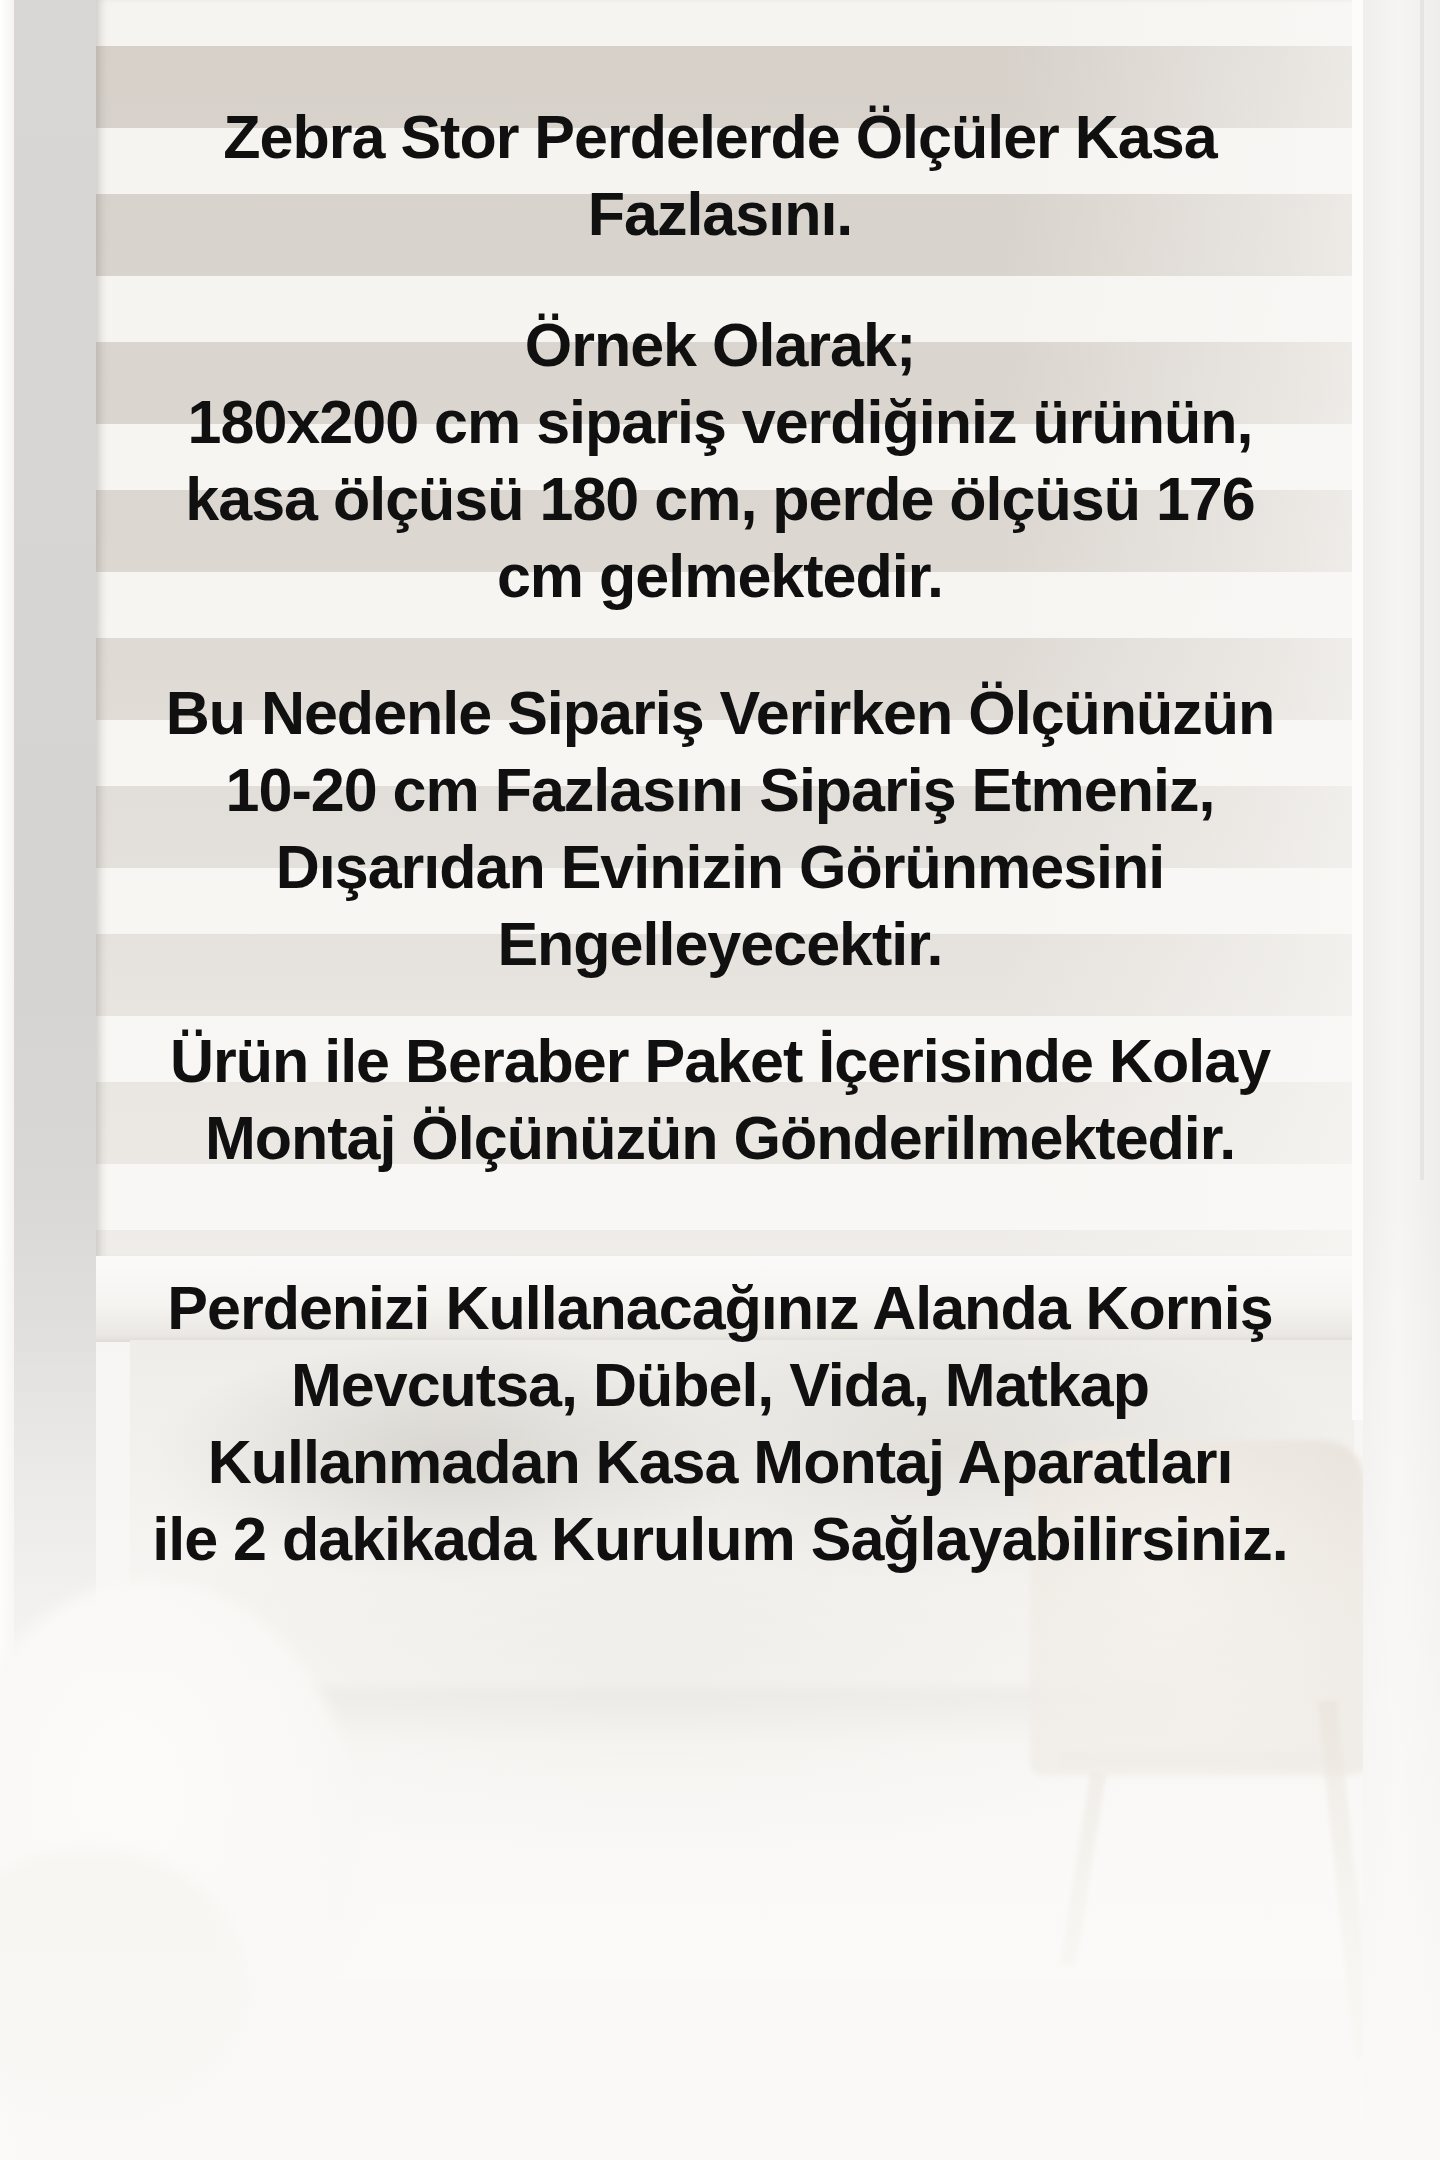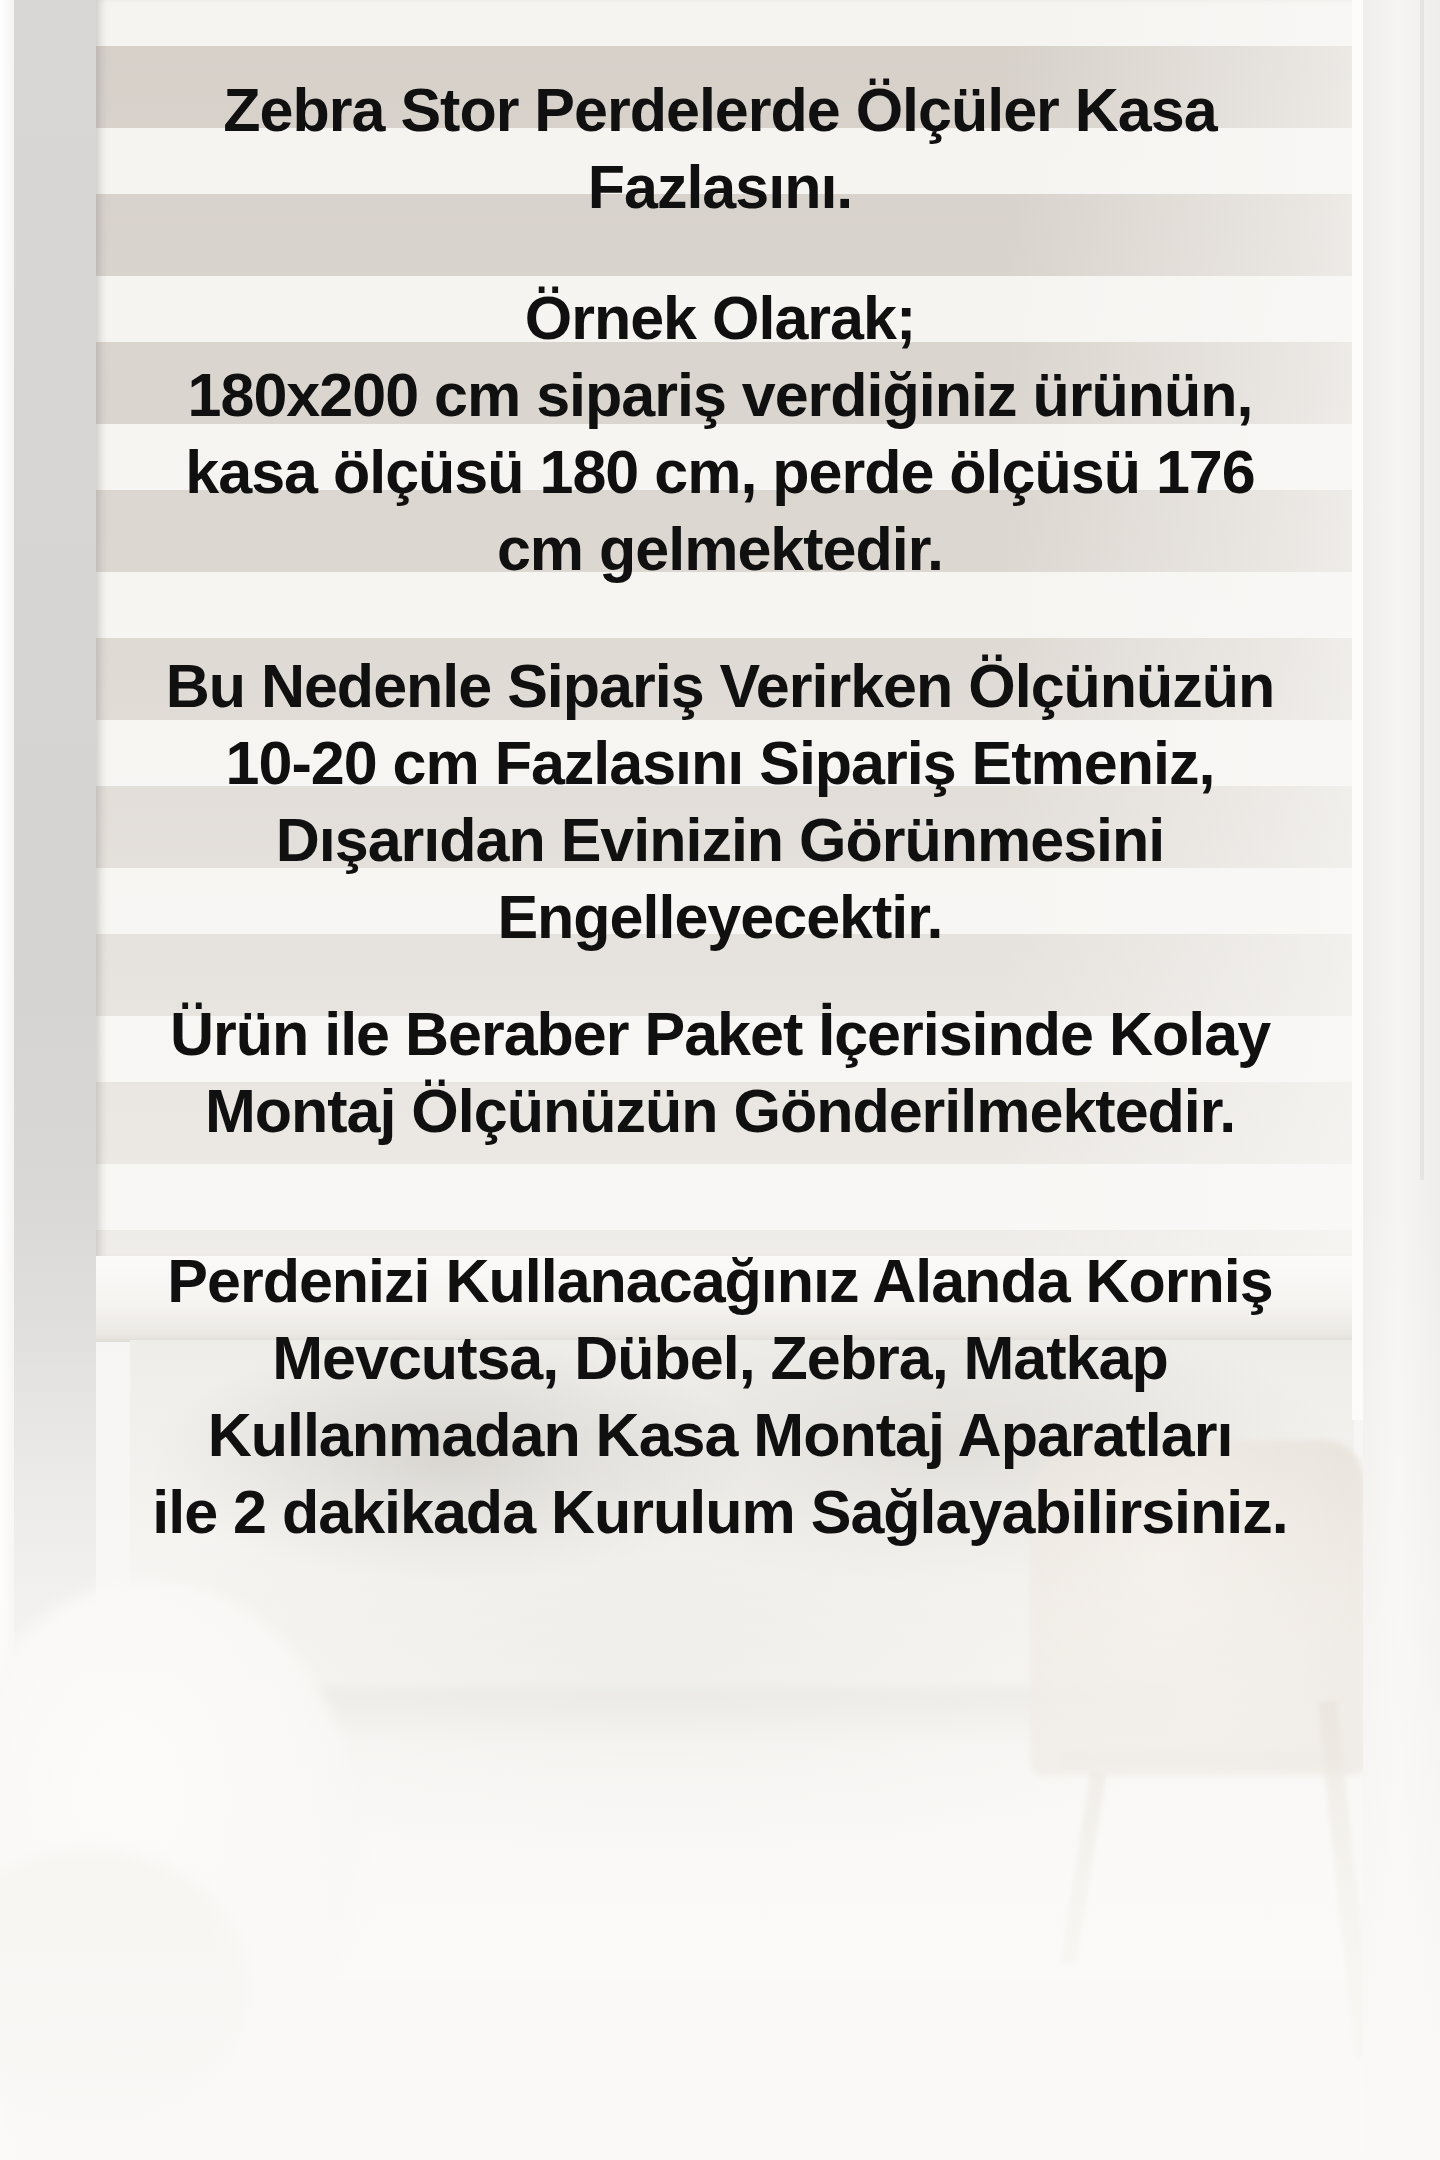--- a/index.html
+++ b/index.html
@@ -69,21 +69,21 @@
     background:linear-gradient(180deg,
       rgba(251,250,248,0) 0%, rgba(251,250,248,0) 55%,
       rgba(251,250,248,0.5) 74%, rgba(251,250,248,0.82) 90%,
       rgba(251,250,248,0.92) 100%);
   }
 
   
   .content{ position:absolute; left:35px; right:35px; top:0;
     text-align:center; color:#101010;
     font-weight:bold; font-size:61px; line-height:77px; letter-spacing:-1px;
-    padding-top:72px;
+    padding-top:99px;
   }
   .content .line{ white-space:nowrap; }
   section.s2{ margin-top:76px; }
   section.s3{ margin-top:54px; }
   section.s4{ margin-top:60px; }
   section.s5{ margin-top:40px; }
   section.s6{ margin-top:93px; }
 </style>
 </head>
 <body>
@@ -127,18 +127,18 @@
     <div class="line">Engelleyecektir.</div>
   </section>
 
   <section class="s5">
     <div class="line">Ürün ile Beraber Paket İçerisinde Kolay</div>
     <div class="line">Montaj Ölçünüzün Gönderilmektedir.</div>
   </section>
 
   <section class="s6">
     <div class="line">Perdenizi Kullanacağınız Alanda Korniş</div>
-    <div class="line">Mevcutsa, Dübel, Zebra, Matkap</div>
+    <div class="line">Mevcutsa, Dübel, Vida, Matkap</div>
     <div class="line">Kullanmadan Kasa Montaj Aparatları</div>
     <div class="line">ile 2 dakikada Kurulum Sağlayabilirsiniz.</div>
   </section>
 
 </div>
 
 </body></html>

